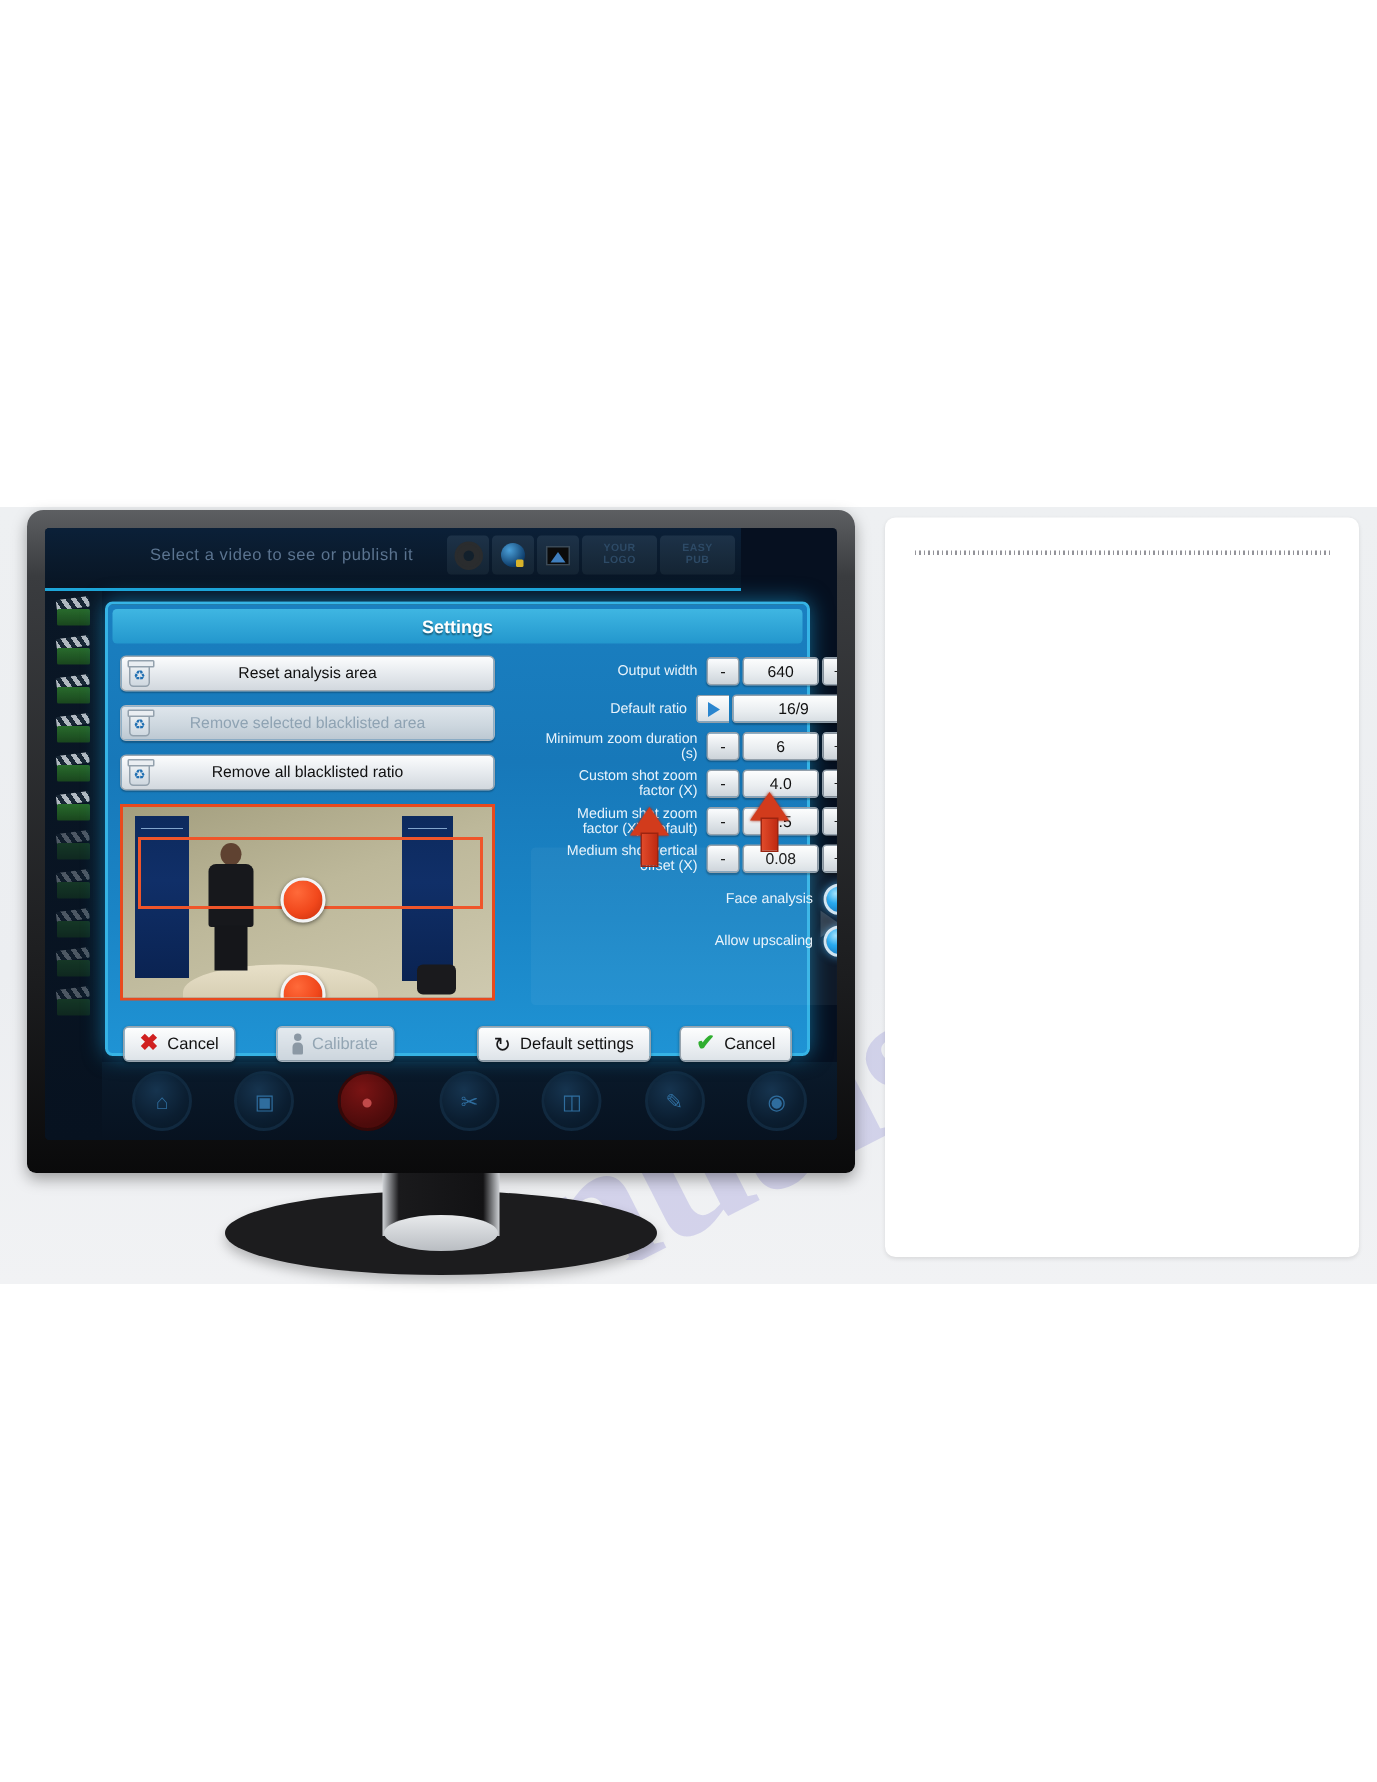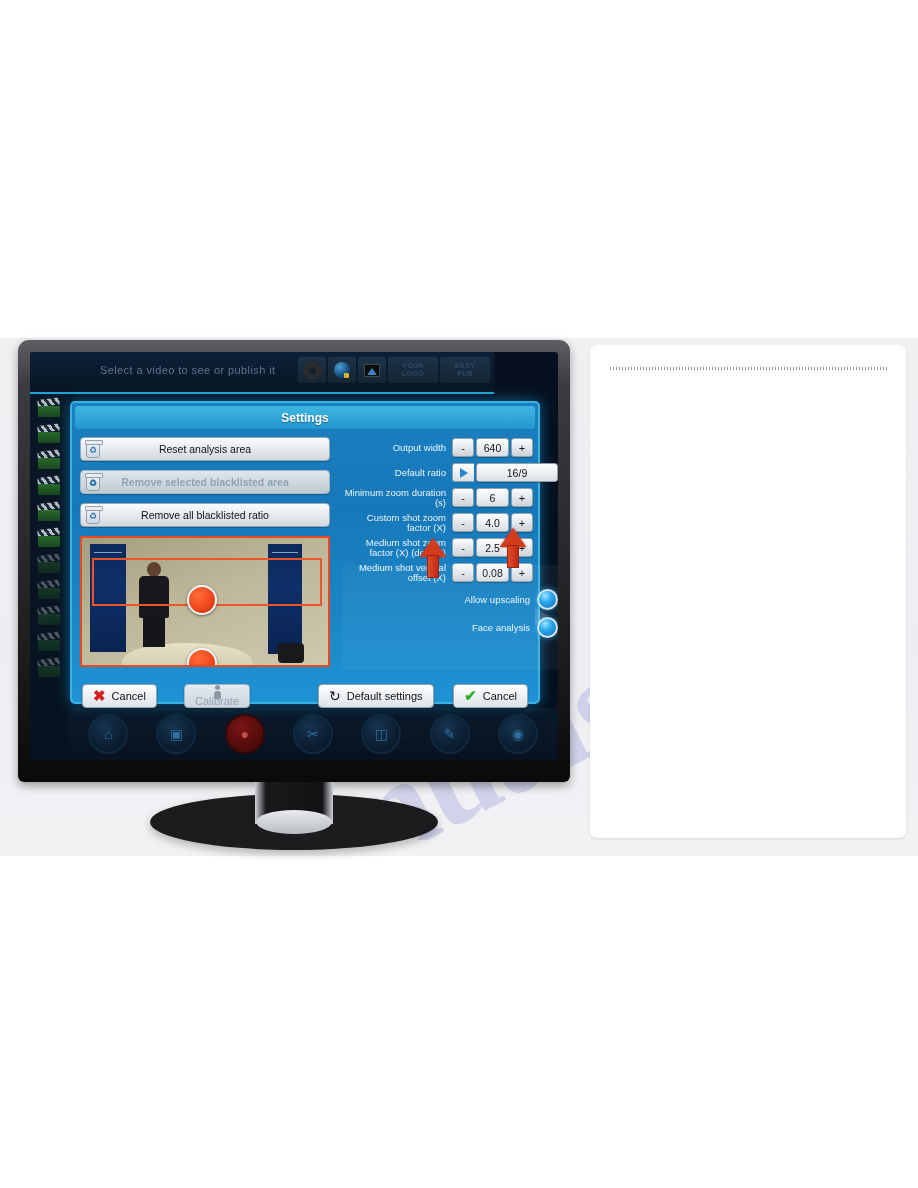--- a/index.html
+++ b/index.html
@@ -120,35 +120,35 @@
     box-shadow: 0 0 14px rgba(28,170,230,0.55);
   }
   .dialog-title {
     height: 23px; margin: 3px 3px 0 3px; border-radius: 3px;
     background: linear-gradient(180deg,#3fb6e2 0%, #2397cd 100%);
     display: flex; align-items: center; justify-content: center;
     color: #ffffff; font-size: 12px; font-weight: bold;
     text-shadow: 0 1px 1px rgba(0,0,0,.4);
   }
 
-  .dlg-body { position: relative; display: flex; padding: 8px 8px 0 8px; gap: 12px; height: 240px; }
+  .dlg-body { position: relative; display: flex; padding: 8px 8px 0 8px; gap: 24px; height: 240px; }
 
   
   .col-left { width: 250px; }
   .btn-wide {
     height: 24px; margin-bottom: 9px; border-radius: 4px;
     background: linear-gradient(180deg,#fbfcfd 0%,#e6eaee 50%,#d2d8de 100%);
     border: 1px solid #9aa6b0;
     display: flex; align-items: center; position: relative;
     font-size: 10.5px; color: #111; justify-content: center;
     box-shadow: 0 1px 1px rgba(0,0,0,.25);
   }
   .btn-wide.disabled {
     background: linear-gradient(180deg,#dfe6ec 0%,#ccd6de 60%,#bcc8d2 100%);
-    color: #8fa3b3; border-color: #a9b6c1; font-weight: bold;
+    color: #8fa3b3; border-color: #a9b6c1;
   }
   .trash {
     position: absolute; left: 5px; top: 3px; width: 14px; height: 17px;
     background: linear-gradient(180deg,#f2f5f7,#cfd8e0);
     border: 1px solid #93a1ad; border-radius: 1px 1px 3px 3px;
   }
   .trash::before { content:""; position:absolute; left:-2px; top:-2px; width:16px; height:3px;
     background:#eaeef2; border:1px solid #93a1ad; border-radius:1px; }
   .trash::after { content:"\267B"; position:absolute; left:2px; top:3px; font-size:9px; color:#1f6fb2; line-height:10px; }
 
@@ -187,35 +187,35 @@
     position:absolute; width: 30px; height: 30px; border-radius: 50%;
     background: radial-gradient(circle at 36% 30%, #ff6a3a 0%, #f1481c 55%, #c62d0b 100%);
     border: 2px solid #f3f4f6;
     box-shadow: 0 1px 3px rgba(0,0,0,.5);
   }
   .marker.m1 { left: 105px; top: 47px; }
   .marker.m2 { left: 105px; top: 110px; }
 
   
   .col-right { flex: 1; position: relative; }
-  .field { display: flex; align-items: center; justify-content: flex-start; margin-bottom: 4px; height: 21px; }
+  .field { display: flex; align-items: center; justify-content: flex-end; margin-bottom: 4px; height: 21px; }
   .field .lbl {
     width: 110px; text-align: right; padding-right: 6px;
     color: #e8f3fb; font-size: 9.5px; line-height: 10px;
   }
   .stepper { display: flex; gap: 2px; }
   .sbtn {
     width: 22px; height: 19px; border-radius: 3px;
     background: linear-gradient(180deg,#fcfdfe,#e1e6ea 55%,#ccd3d9);
     border: 1px solid #93a0ab; color: #1a1a1a; font-size: 11px;
     display: flex; align-items: center; justify-content: center;
     box-shadow: 0 1px 1px rgba(0,0,0,.25);
   }
   .sval {
-    width: 33px; height: 19px; border-radius: 3px;
+    width: 51px; height: 19px; border-radius: 3px;
     background: linear-gradient(180deg,#fdfefe,#e9edf0 60%,#d8dee3);
     border: 1px solid #93a0ab; color: #111; font-size: 10.5px;
     display: flex; align-items: center; justify-content: center;
     box-shadow: 0 1px 1px rgba(0,0,0,.25);
   }
   .sval.wide { width: 82px; }
   .playbtn {
     width: 22px; height: 19px; border-radius: 3px 0 0 3px;
     background: linear-gradient(180deg,#fdfefe,#e9edf0 60%,#d8dee3);
     border: 1px solid #93a0ab; border-right: none;
@@ -247,21 +247,21 @@
   }
   .fbtn {
     height: 24px; border-radius: 4px; padding: 0 10px;
     background: linear-gradient(180deg,#fdfefe 0%,#eef1f4 50%,#dde3e8 100%);
     border: 1px solid #97a3ad; font-size: 11px; color: #111;
     display: flex; align-items: center; gap: 6px;
     box-shadow: 0 1px 2px rgba(0,0,0,.3);
   }
   .fbtn.dis { background: linear-gradient(180deg,#e4eaef,#ccd5dd); color:#93a5b3; border-color:#a7b3bd; }
   .fb-cancel { position:absolute; left: 10px; }
-  .fb-cal { position:absolute; left: 112px; flex-direction: column; }
+  .fb-cal { position:absolute; left: 112px; }
   .fb-def { position:absolute; left: 246px; }
   .fb-apply { position:absolute; right: 10px; }
   .xmark { color:#d02020; font-size:15px; font-weight:bold; line-height:12px; }
   .vmark { color:#2fae2f; font-size:15px; font-weight:bold; line-height:12px; }
   .reload { font-size:14px; color:#18181a; line-height:12px; }
   .personico { width:7px;height:14px;position:relative; }
   .personico::before{content:"";position:absolute;left:1px;top:0;width:5px;height:5px;border-radius:50%;background:#8b98a4;}
   .personico::after{content:"";position:absolute;left:0;top:6px;width:7px;height:8px;border-radius:3px 3px 1px 1px;background:#8b98a4;}
 
   
@@ -501,25 +501,25 @@
             <div class="field">
               <div class="lbl">Medium shot vertical offset (X)</div>
               <div class="stepper">
                 <div class="sbtn">-</div>
                 <div class="sval">0.08</div>
                 <div class="sbtn">+</div>
               </div>
             </div>
 
             <div class="toggle-row">
+              <div class="lbl">Face analysis</div>
+              <div class="led"></div>
+            </div>
+            <div class="toggle-row">
               <div class="lbl">Allow upscaling</div>
-              <div class="led"></div>
-            </div>
-            <div class="toggle-row">
-              <div class="lbl">Face analysis</div>
               <div class="led"></div>
             </div>
 
             <div class="ghost-tri"></div>
           </div>
         </div>
 
         <div class="dlg-footer">
           <div class="fbtn fb-cancel">
             <span class="xmark">✖</span>

